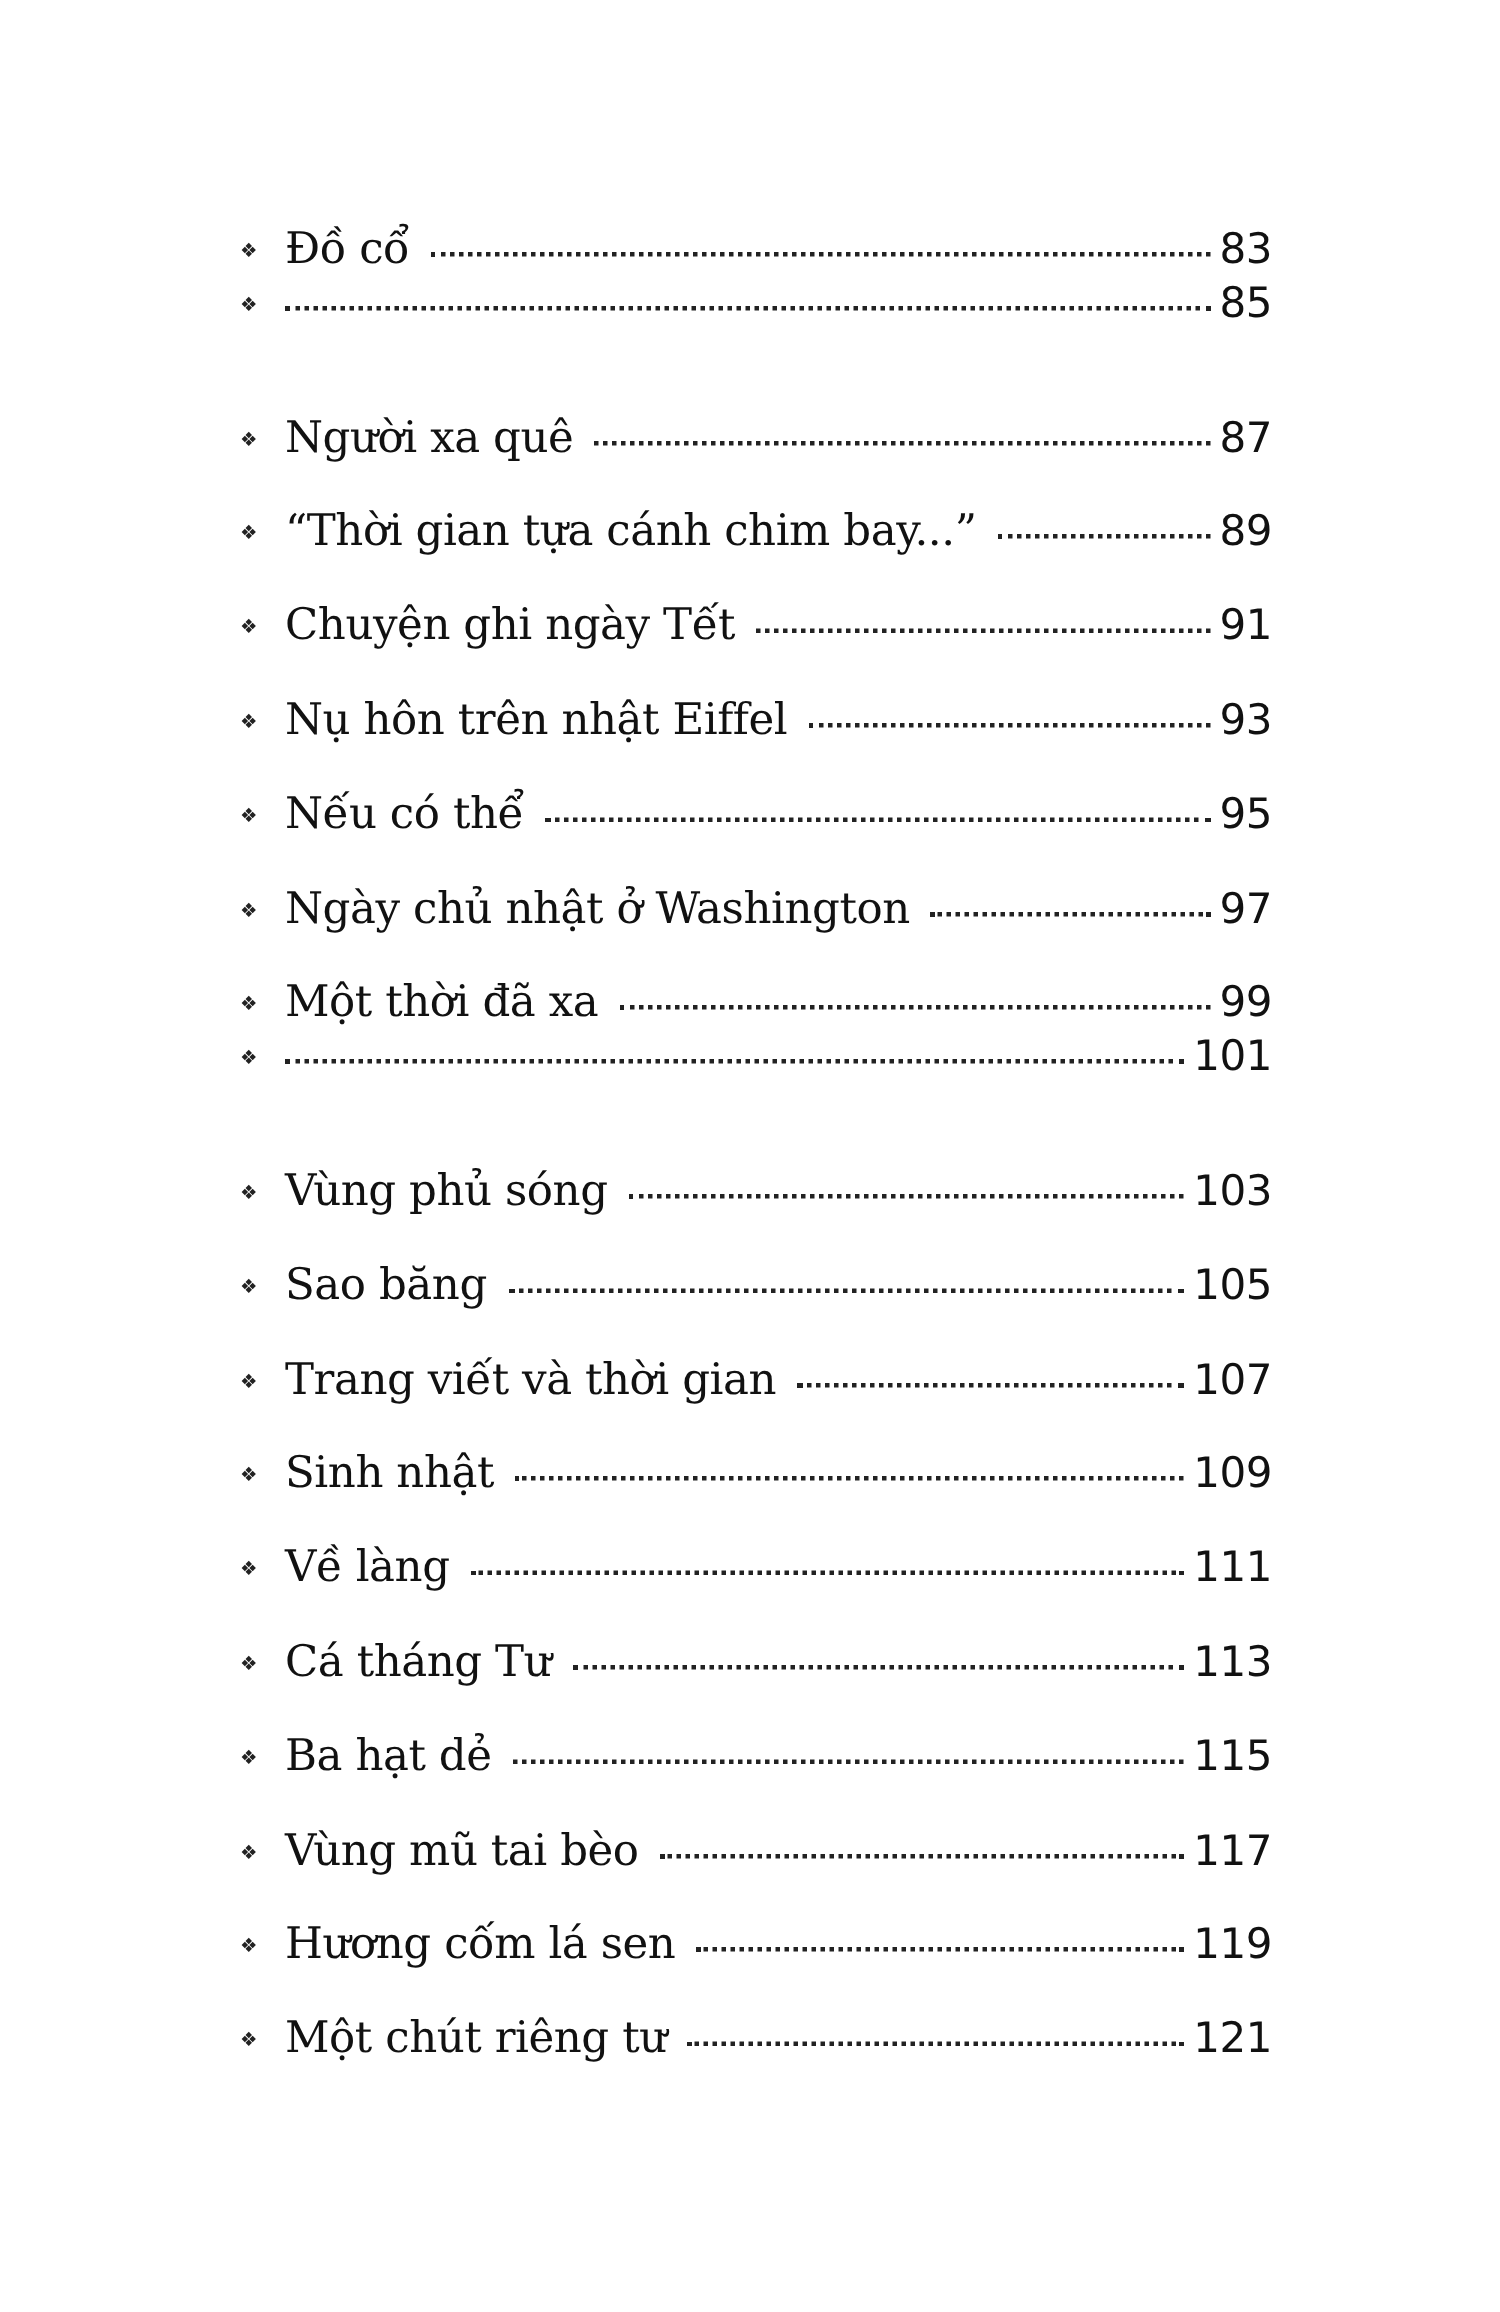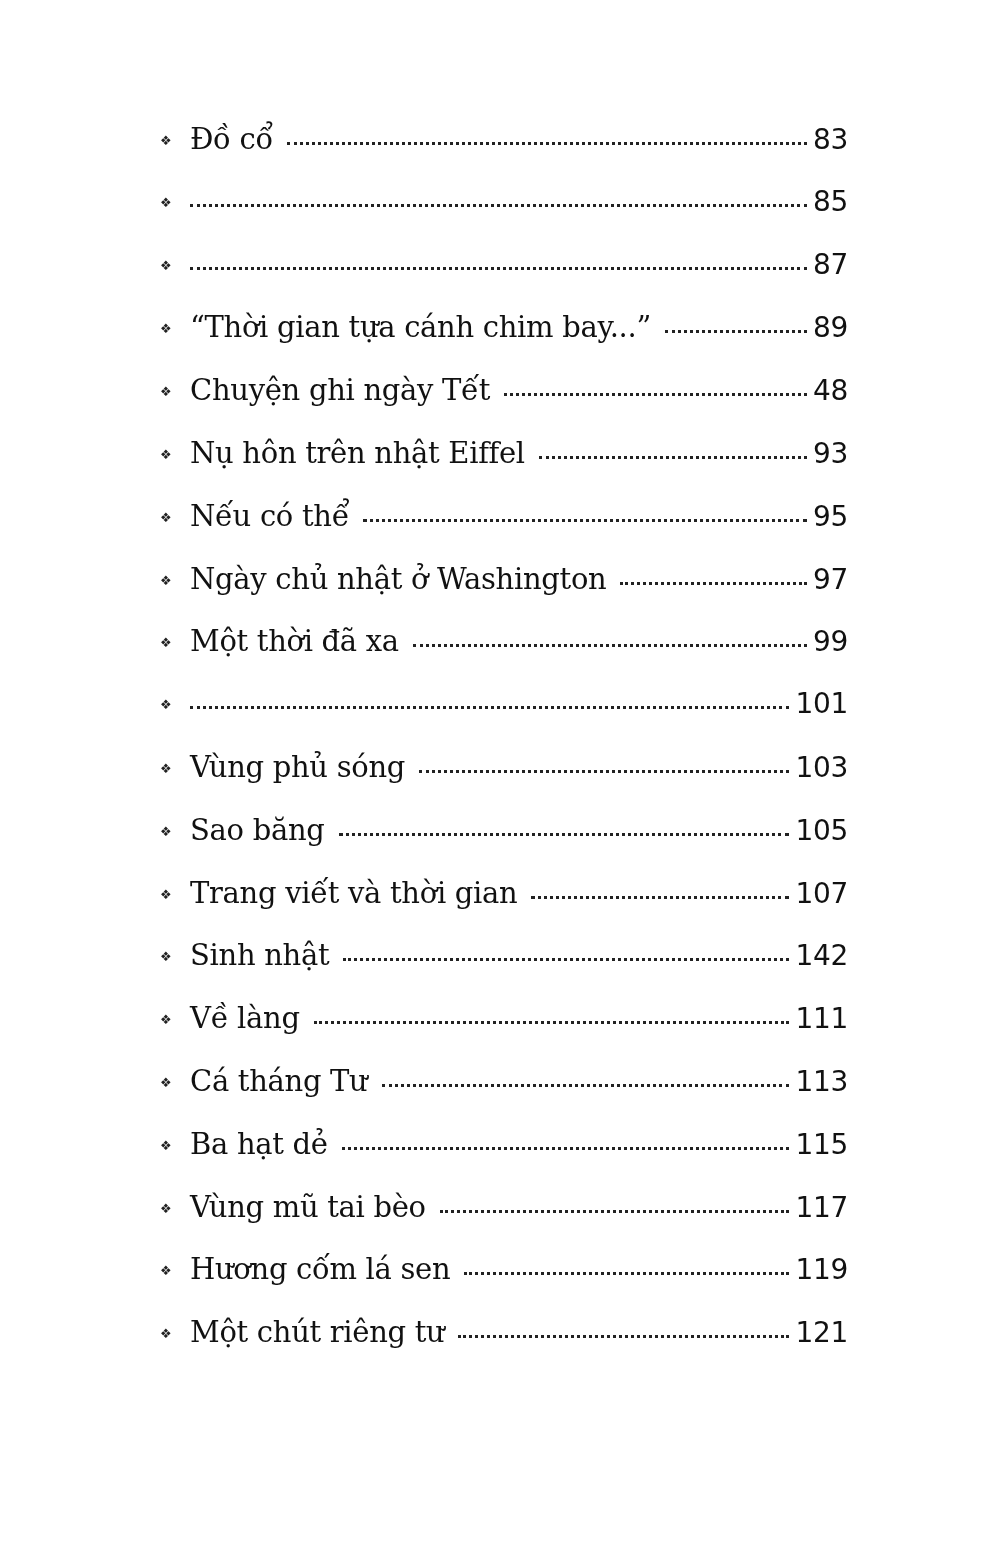--- a/index.html
+++ b/index.html
@@ -30,20 +30,21 @@
     width: 30px;
     font-size: 13px;
     position: relative;
     top: -4px;
     color: #222;
   }
   .title {
     flex: 0 0 auto;
     white-space: nowrap;
     padding-right: 14px;
+    margin-top: 26px;
   }
   .leader {
     flex: 1 1 auto;
     border-bottom: 3px dotted #222;
     height: 0;
     position: relative;
     top: -4px;
     margin-right: 2px;
   }
   .page {
@@ -64,34 +65,35 @@
     <span class="leader"></span>
     <span class="page">83</span>
   </div>
     <div class="toc-row">
     <span class="bullet">❖</span>
     <span class="leader"></span>
     <span class="page">85</span>
   </div>
     <div class="toc-row">
     <span class="bullet">❖</span>
+    <span class="title">Người xa quê</span>
     <span class="leader"></span>
     <span class="page">87</span>
   </div>
     <div class="toc-row">
     <span class="bullet">❖</span>
     <span class="title">“Thời gian tựa cánh chim bay...”</span>
     <span class="leader"></span>
     <span class="page">89</span>
   </div>
     <div class="toc-row">
     <span class="bullet">❖</span>
     <span class="title">Chuyện ghi ngày Tết</span>
     <span class="leader"></span>
-    <span class="page">48</span>
+    <span class="page">91</span>
   </div>
     <div class="toc-row">
     <span class="bullet">❖</span>
     <span class="title">Nụ hôn trên nhật Eiffel</span>
     <span class="leader"></span>
     <span class="page">93</span>
   </div>
     <div class="toc-row">
     <span class="bullet">❖</span>
     <span class="title">Nếu có thể</span>
@@ -130,21 +132,21 @@
     <div class="toc-row">
     <span class="bullet">❖</span>
     <span class="title">Trang viết và thời gian</span>
     <span class="leader"></span>
     <span class="page">107</span>
   </div>
     <div class="toc-row">
     <span class="bullet">❖</span>
     <span class="title">Sinh nhật</span>
     <span class="leader"></span>
-    <span class="page">142</span>
+    <span class="page">109</span>
   </div>
     <div class="toc-row">
     <span class="bullet">❖</span>
     <span class="title">Về làng</span>
     <span class="leader"></span>
     <span class="page">111</span>
   </div>
     <div class="toc-row">
     <span class="bullet">❖</span>
     <span class="title">Cá tháng Tư</span>

